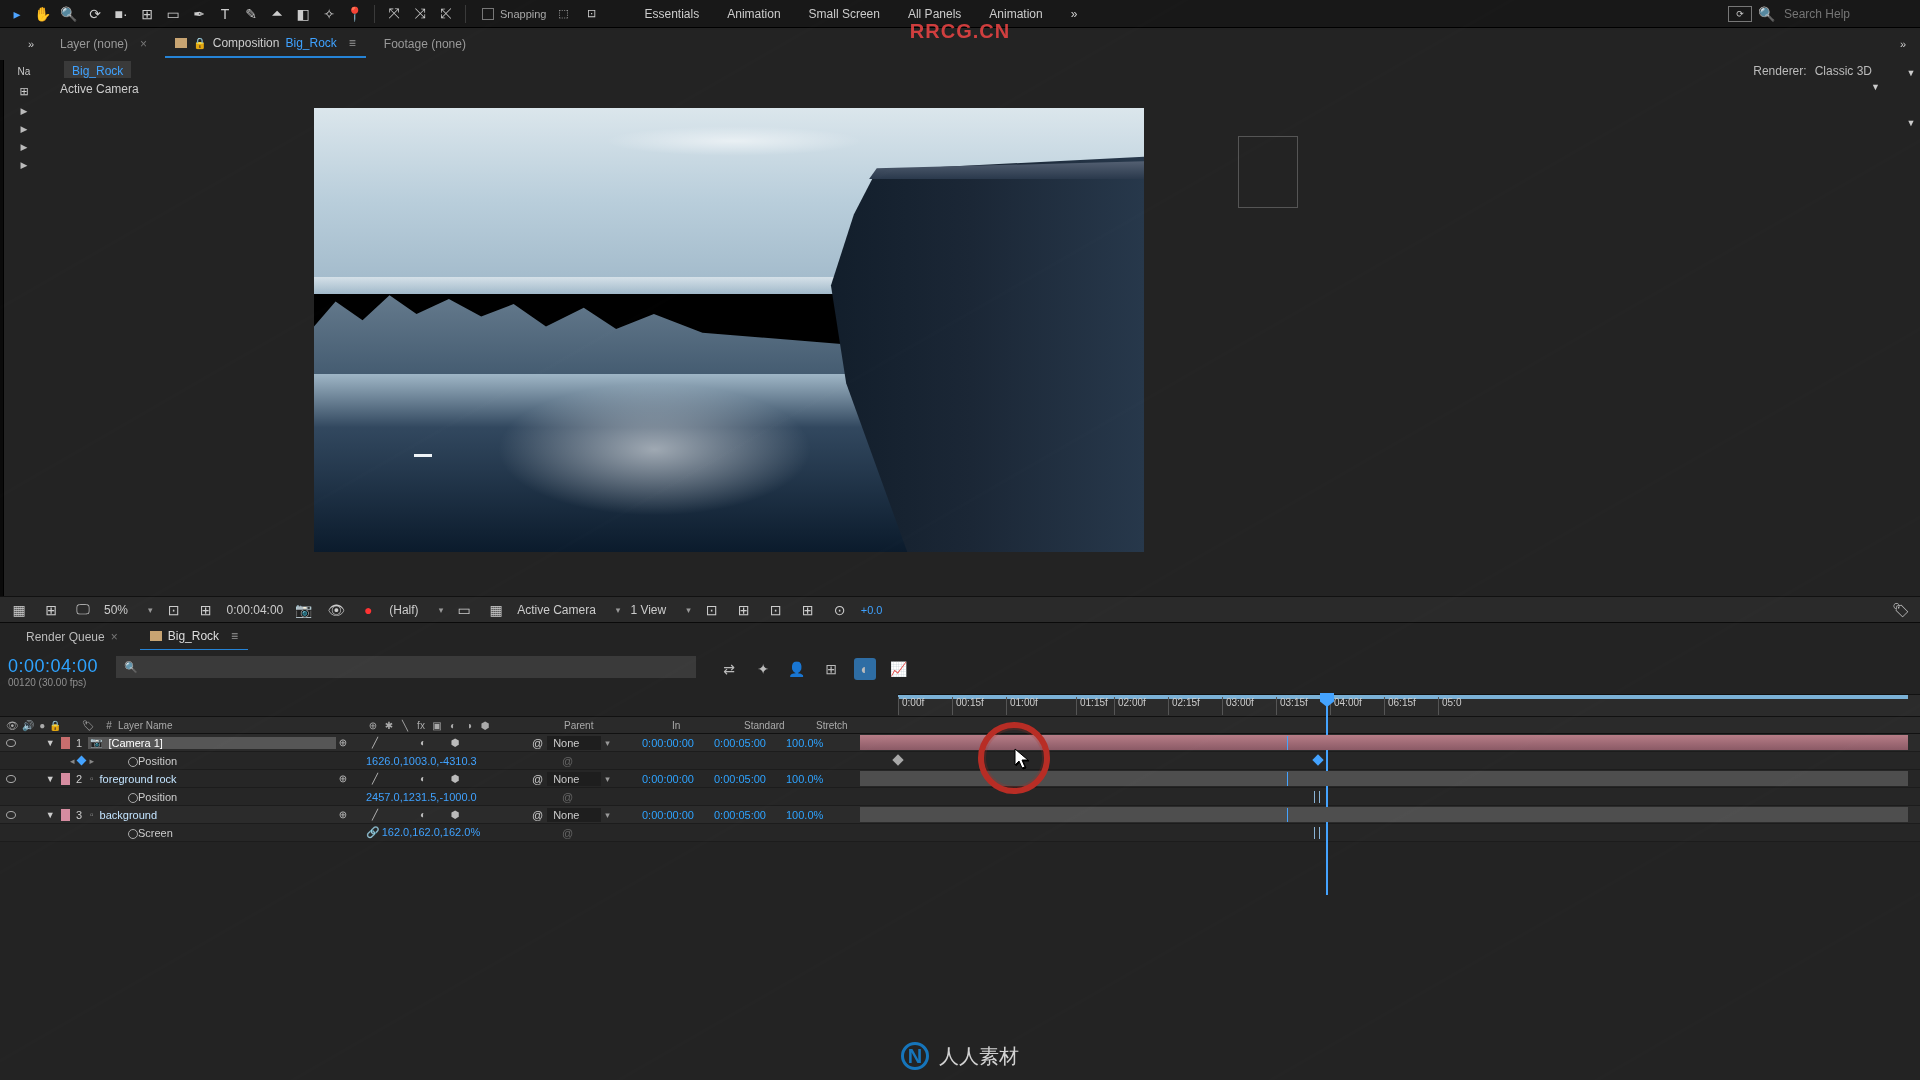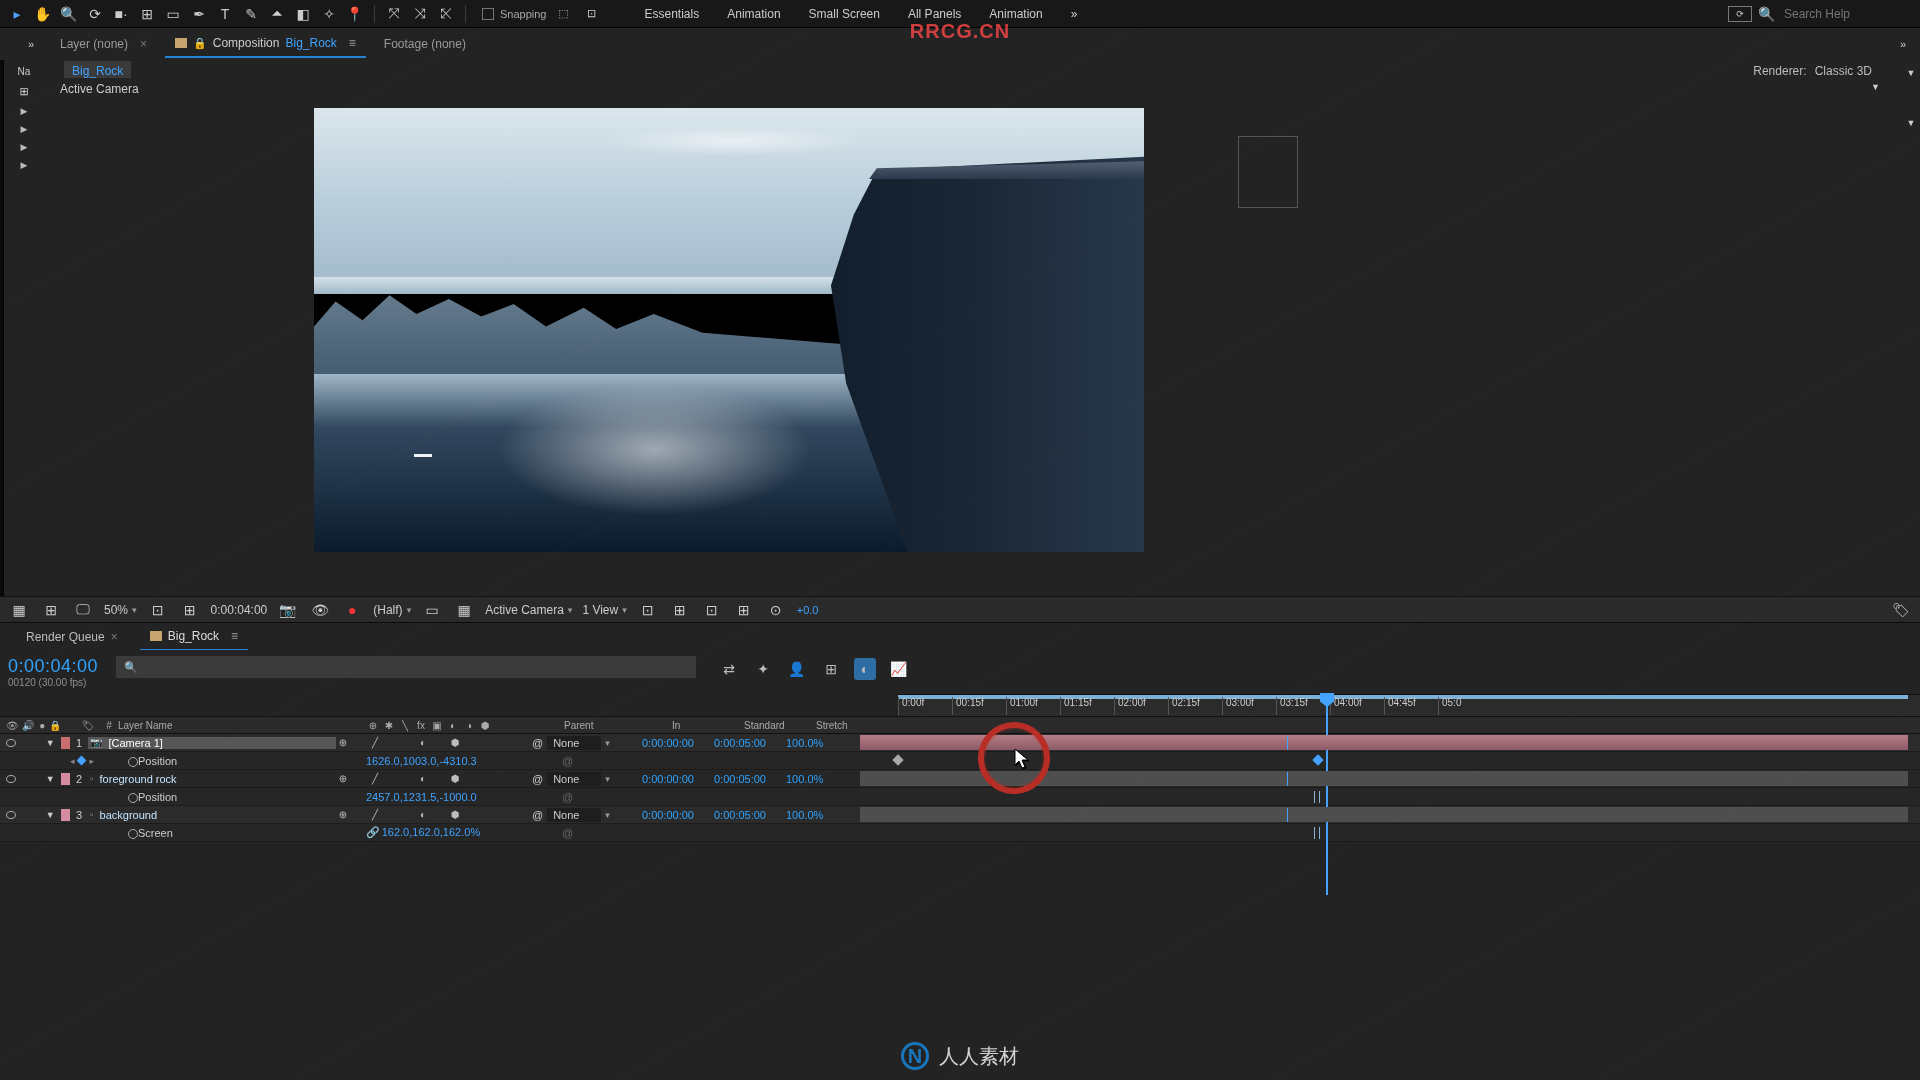--- a/index.html
+++ b/index.html
@@ -47,21 +47,21 @@
 .snowcap { position: absolute; top: 38%; left: 0; width: 65%; height: 4%; background: linear-gradient(#e9f0f4, #dbe6ec00); opacity: .7; }
 .water { position: absolute; top: 60%; left: 0; width: 100%; height: 40%; background: linear-gradient(180deg, #9fb6c6 0%, #32485f 30%, #0b1b2c 100%); }
 .water-shine { position: absolute; top: 62%; left: 22%; width: 38%; height: 30%; background: radial-gradient(ellipse at center, rgba(255,255,255,.55) 0%, rgba(255,255,255,0) 70%); }
 .cliff { position: absolute; top: 0; right: 0; width: 46%; height: 100%; background: linear-gradient(90deg, #0e1a26 0%, #1b2736 55%, #27384b 100%); clip-path: polygon(30% 14%, 100% 11%, 100% 100%, 38% 100%, 22% 62%, 18% 40%, 24% 24%); }
 .cliff-top { position: absolute; top: 12%; right: 0; width: 46%; height: 4%; background: linear-gradient(#546072, #2a394c); clip-path: polygon(30% 40%, 100% 0%, 100% 100%, 28% 100%); }
 .boat { position: absolute; top: 78%; left: 12%; width: 18px; height: 3px; background: #eef3f7; }
 .right-gutter { width: 18px; background: #232323; display: flex; flex-direction: column; align-items: center; color: #ccc; gap: 40px; padding-top: 8px; }
 
 
 .viewer-footer { height: 26px; background: #2a2a2a; display: flex; align-items: center; gap: 10px; padding: 0 8px; border-top: 1px solid #111; }
-.vf-item { display: flex; align-items: center; gap: 4px; color: #ccc; font-size: 12px; }
+.vf-item { display: flex; align-items: center; gap: 20px; color: #ccc; font-size: 12px; }
 .dd-caret { font-size: 9px; color: #999; }
 
 
 .tl-tabs-row { height: 28px; background: #232323; display: flex; align-items: center; padding-left: 16px; gap: 12px; border-top: 1px solid #0a0a0a; }
 .tl-tab { color: #bbb; font-size: 12px; padding: 6px 10px; display: flex; align-items: center; gap: 6px; }
 .tl-tab.active { border-bottom: 2px solid #2583d6; color: #ddd; }
 
 
 .timeline { display: flex; flex-direction: column; background: #232323; height: 460px; }
 .tl-head { display: flex; align-items: flex-start; padding: 6px 8px; gap: 10px; }
@@ -320,27 +320,27 @@
       <div class="tl-iconb">📈</div>
     </div>
   </div>
 
   <div class="tl-ruler">
     <div class="workarea"></div>
     <div id="ticks">
         <div class="tick" style="left: 0px;">0:00f</div>
         <div class="tick" style="left: 54px;">00:15f</div>
         <div class="tick" style="left: 108px;">01:00f</div>
-        <div class="tick" style="left: 162px;">01:15f</div>
+        <div class="tick" style="left: 178px;">01:15f</div>
         <div class="tick" style="left: 216px;">02:00f</div>
         <div class="tick" style="left: 270px;">02:15f</div>
         <div class="tick" style="left: 324px;">03:00f</div>
         <div class="tick" style="left: 378px;">03:15f</div>
         <div class="tick" style="left: 432px;">04:00f</div>
-        <div class="tick" style="left: 486px;">04:45f</div>
+        <div class="tick" style="left: 486px;">06:15f</div>
         <div class="tick" style="left: 540px;">05:0</div>
       </div>
     <div class="playhead-line" style="left:428px"></div>
     <div class="playhead-knob" style="left:428px"></div>
   </div>
 
   <div class="col-headers">
     <div class="ch-left-icons">
       <span>👁</span>
       <span>🔊</span>

